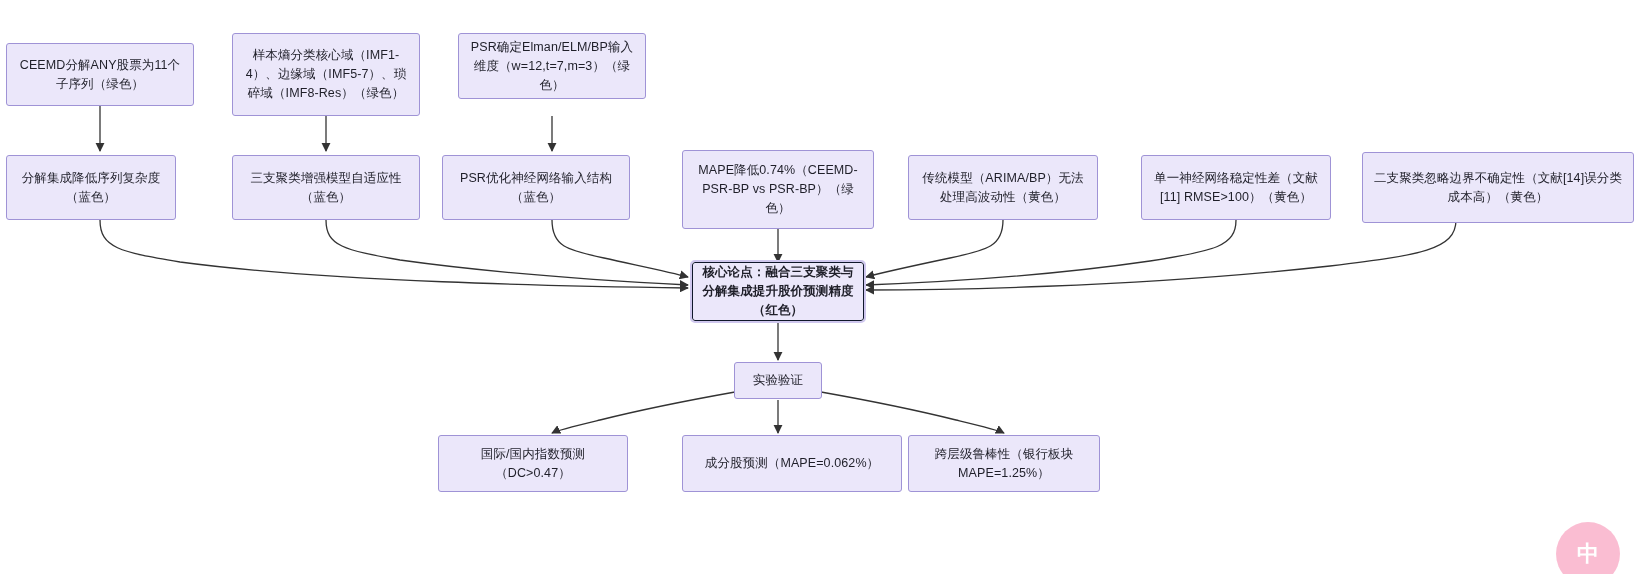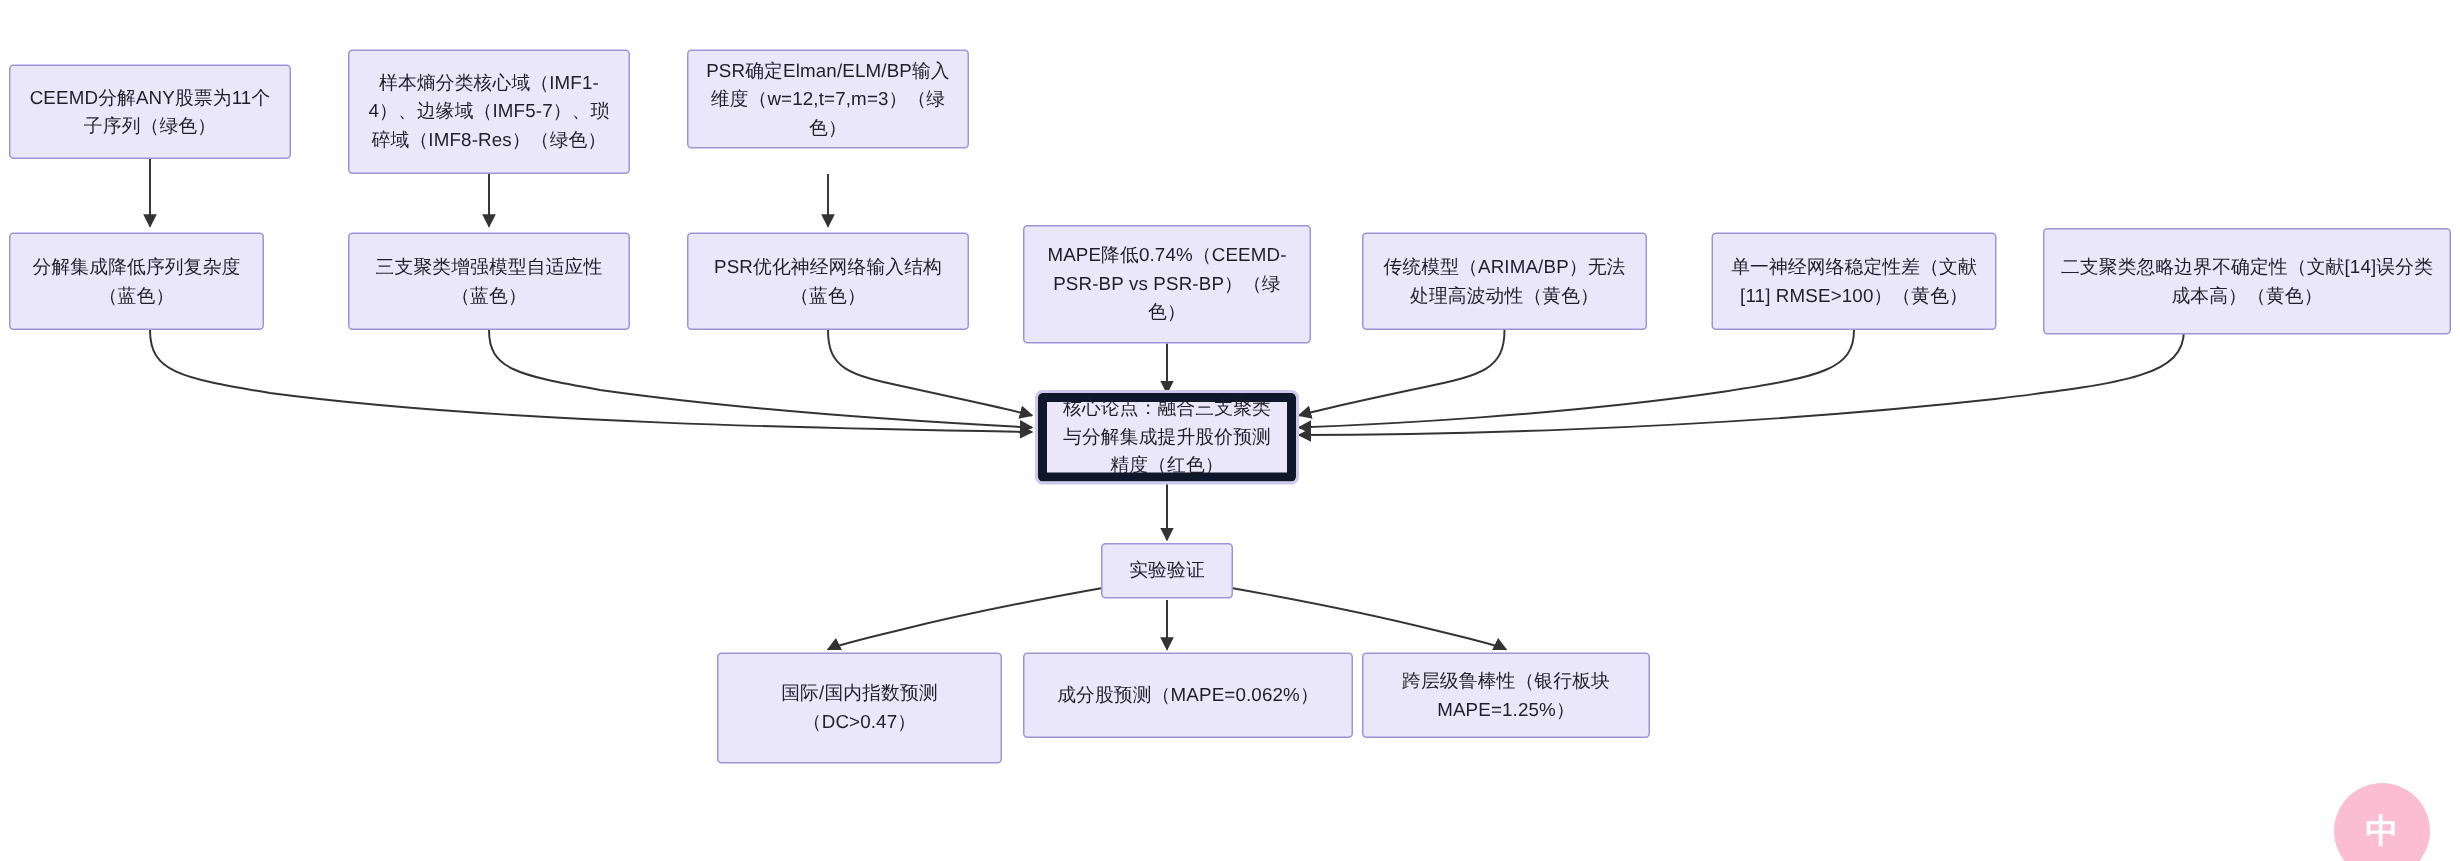--- a/index.html
+++ b/index.html
@@ -36,25 +36,25 @@
     align-items: center;
     justify-content: center;
     text-align: center;
     color: #1f1f29;
     font-size: 12.5px;
     line-height: 19px;
     padding: 4px 8px;
     letter-spacing: 0.1px;
   }
   .node.core {
-    border: 6px solid #0f172a;
+    border: 1px solid #0f172a;
     outline: 2px solid #cfc7ee;
     outline-offset: 0px;
     background: #ebe7fa;
-    font-weight: normal;
+    font-weight: bold;
   }
   .node .txt {
     display: block;
     white-space: pre-line;
   }
   .watermark {
     position: absolute;
     width: 64px;
     height: 64px;
     border-radius: 50%;
@@ -115,21 +115,21 @@
   </div>
 
   <div class="node" style="left:6px; top:155px; width:170px; height:65px;">
     <span class="txt">分解集成降低序列复杂度（蓝色）</span>
   </div>
 
   <div class="node" style="left:232px; top:155px; width:188px; height:65px;">
     <span class="txt">三支聚类增强模型自适应性（蓝色）</span>
   </div>
 
-  <div class="node" style="left:458px; top:155px; width:188px; height:65px;">
+  <div class="node" style="left:442px; top:155px; width:188px; height:65px;">
     <span class="txt">PSR优化神经网络输入结构（蓝色）</span>
   </div>
 
   <div class="node" style="left:682px; top:150px; width:192px; height:79px;">
     <span class="txt">MAPE降低0.74%（CEEMD-PSR-BP vs PSR-BP）（绿色）</span>
   </div>
 
   <div class="node" style="left:908px; top:155px; width:190px; height:65px;">
     <span class="txt">传统模型（ARIMA/BP）无法处理高波动性（黄色）</span>
   </div>
@@ -143,21 +143,21 @@
   </div>
 
   <div class="node core" style="left:692px; top:262px; width:172px; height:59px;">
     <span class="txt">核心论点：融合三支聚类与分解集成提升股价预测精度（红色）</span>
   </div>
 
   <div class="node" style="left:734px; top:362px; width:88px; height:37px;">
     <span class="txt">实验验证</span>
   </div>
 
-  <div class="node" style="left:478px; top:435px; width:190px; height:74px;">
+  <div class="node" style="left:438px; top:435px; width:190px; height:57px;">
     <span class="txt">国际/国内指数预测（DC&gt;0.47）</span>
   </div>
 
   <div class="node" style="left:682px; top:435px; width:220px; height:57px;">
     <span class="txt">成分股预测（MAPE=0.062%）</span>
   </div>
 
   <div class="node" style="left:908px; top:435px; width:192px; height:57px;">
     <span class="txt">跨层级鲁棒性（银行板块MAPE=1.25%）</span>
   </div>

